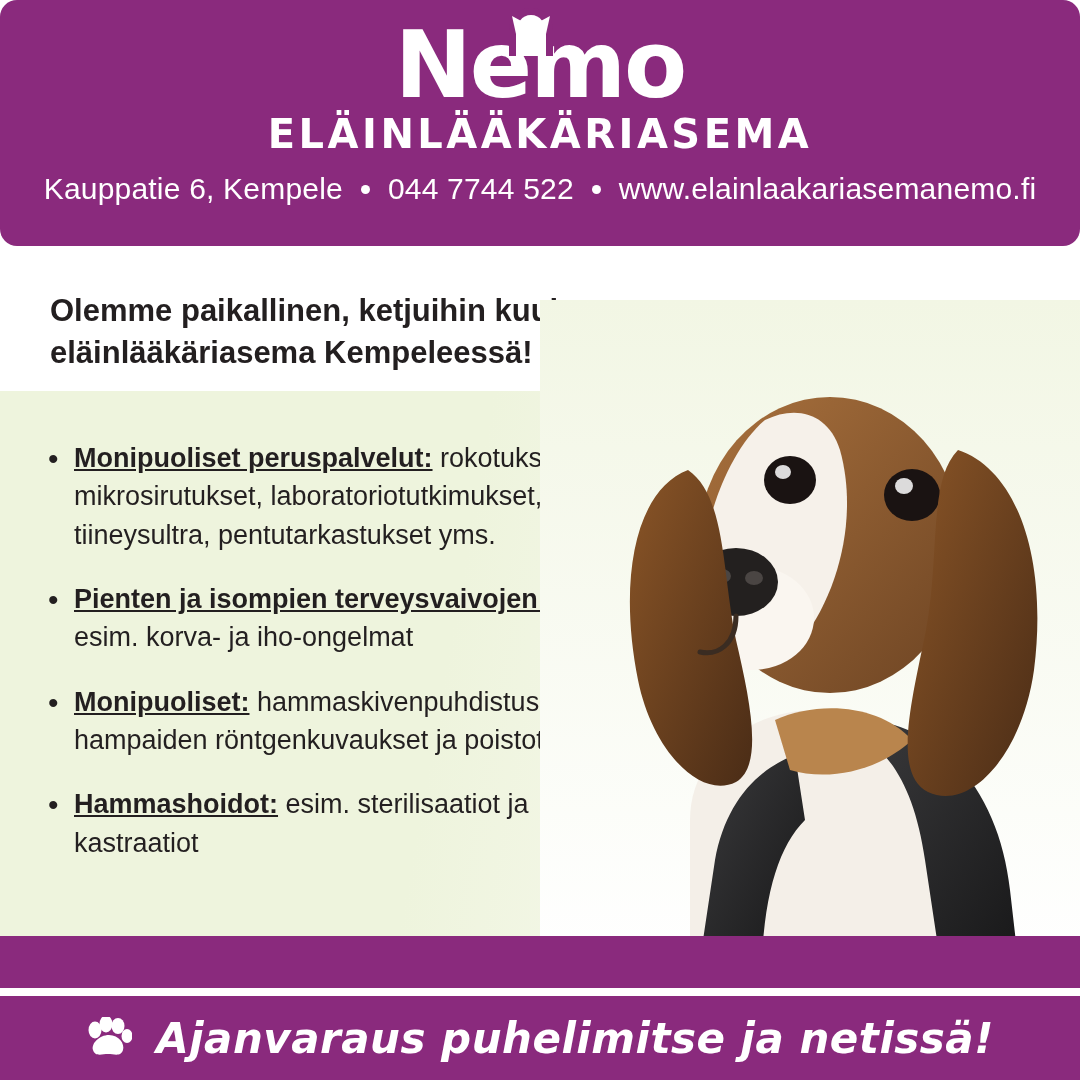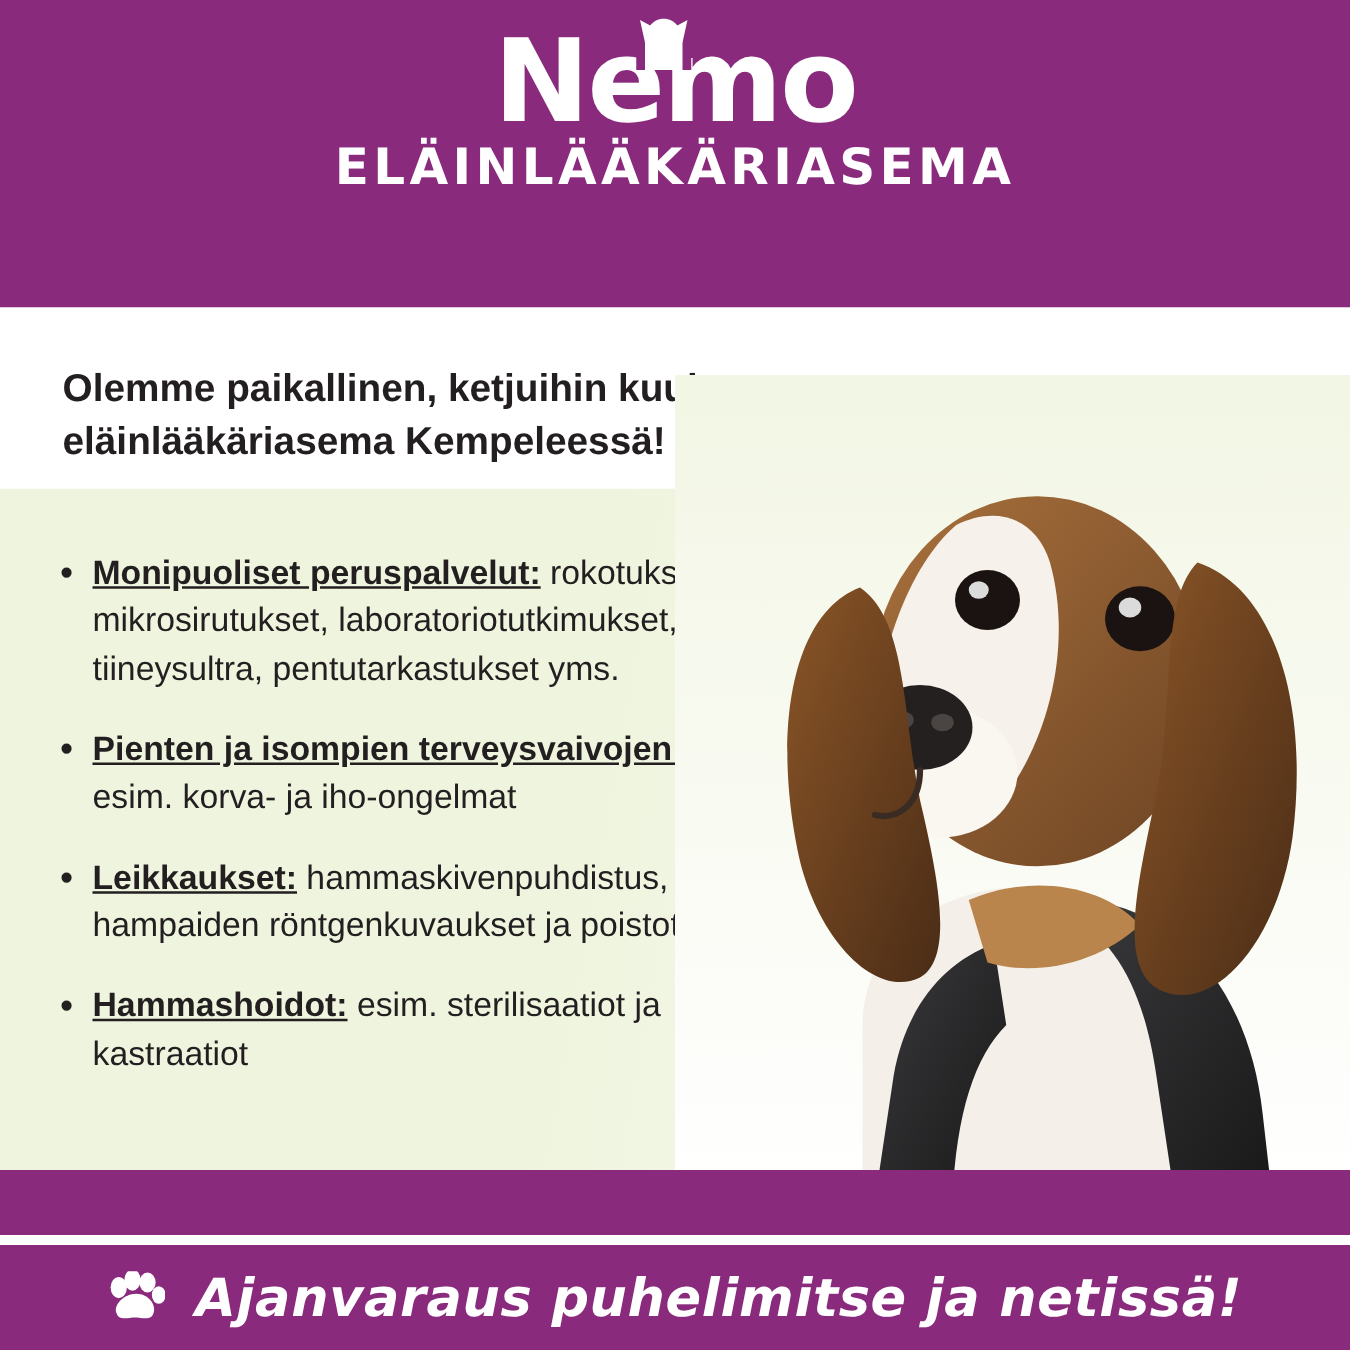--- a/index.html
+++ b/index.html
@@ -23,20 +23,21 @@
   
   .header {
     position: absolute;
     top: 0; left: 0;
     width: 1080px;
     height: 246px;
     background: #8a2a7d;
     display: flex;
     flex-direction: column;
     align-items: center;
+    border-radius: 17px;
   }
 
   .logo-block {
     margin-top: 20px;
     text-align: center;
     line-height: 1;
   }
 
   .logo-word {
     position: relative;
@@ -196,20 +197,27 @@
         <svg class="cat-icon" viewBox="0 0 56 52">
           <path fill="#8a2a7d" d="M6 52 L6 26 C6 14 15 4 28 4 C41 4 50 14 50 26 L50 52 Z"></path>
           <path fill="#ffffff" d="M13 30 C13 19 19 11 28 11 C37 11 43 19 43 30 L43 52 L13 52 Z"></path>
           <path fill="#ffffff" d="M13 30 L9 12 L22 19 Z"></path>
           <path fill="#ffffff" d="M43 30 L47 12 L34 19 Z"></path>
         </svg>
       </div>
       <div class="logo-sub">ELÄINLÄÄKÄRIASEMA</div>
     </div>
 
+    <div class="contact-line">
+      <span>Kauppatie 6, Kempele</span>
+      <span class="contact-dot"></span>
+      <span>044 7744 522</span>
+      <span class="contact-dot"></span>
+      <span>www.elainlaakariasemanemo.fi</span>
+    </div>
   </div>
 
   <div class="headline">
     <div class="headline-text">Olemme paikallinen, ketjuihin kuulumaton
 eläinlääkäriasema Kempeleessä!</div>
   </div>
 
   <div class="body-area">
 
     <div class="list">
@@ -219,21 +227,21 @@
         <span class="li-text"><b>Monipuoliset peruspalvelut:</b><span> rokotukset, mikrosirutukset, laboratoriotutkimukset, tiineysultra, pentutarkastukset yms.</span></span>
       </div>
 
       <div class="list-item">
         <span class="bullet">•</span>
         <span class="li-text"><b>Pienten ja isompien terveysvaivojen hoito:</b><span> esim. korva- ja iho-ongelmat</span></span>
       </div>
 
       <div class="list-item">
         <span class="bullet">•</span>
-        <span class="li-text"><b>Leikkaukset:</b><span> hammaskivenpuhdistus, hampaiden röntgenkuvaukset ja poistot</span></span>
+        <span class="li-text"><b>Monipuoliset:</b><span> hammaskivenpuhdistus, hampaiden röntgenkuvaukset ja poistot</span></span>
       </div>
 
       <div class="list-item">
         <span class="bullet">•</span>
         <span class="li-text"><b>Hammashoidot:</b><span> esim. sterilisaatiot ja kastraatiot</span></span>
       </div>
 
     </div>
   </div>
 

